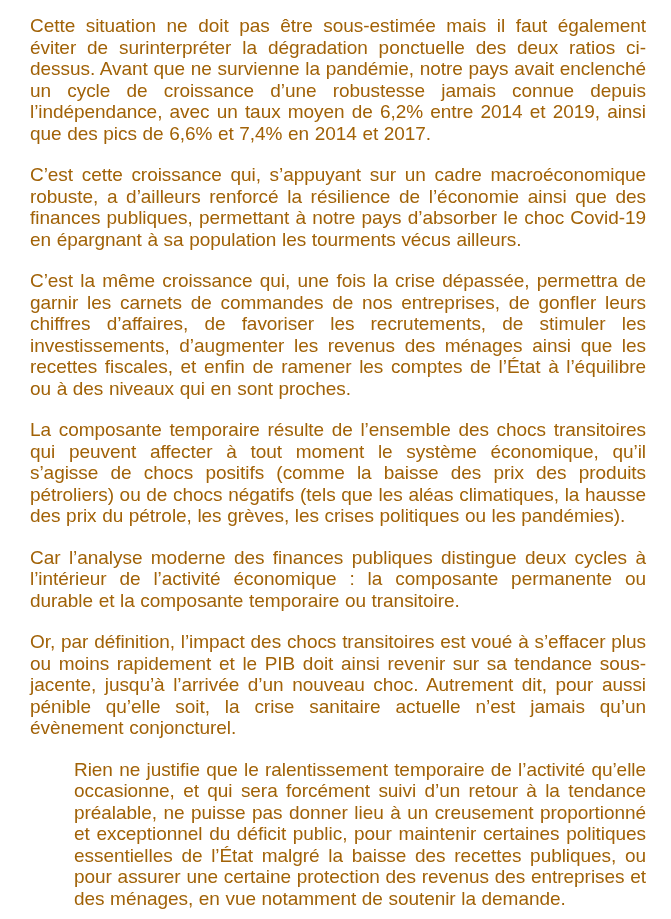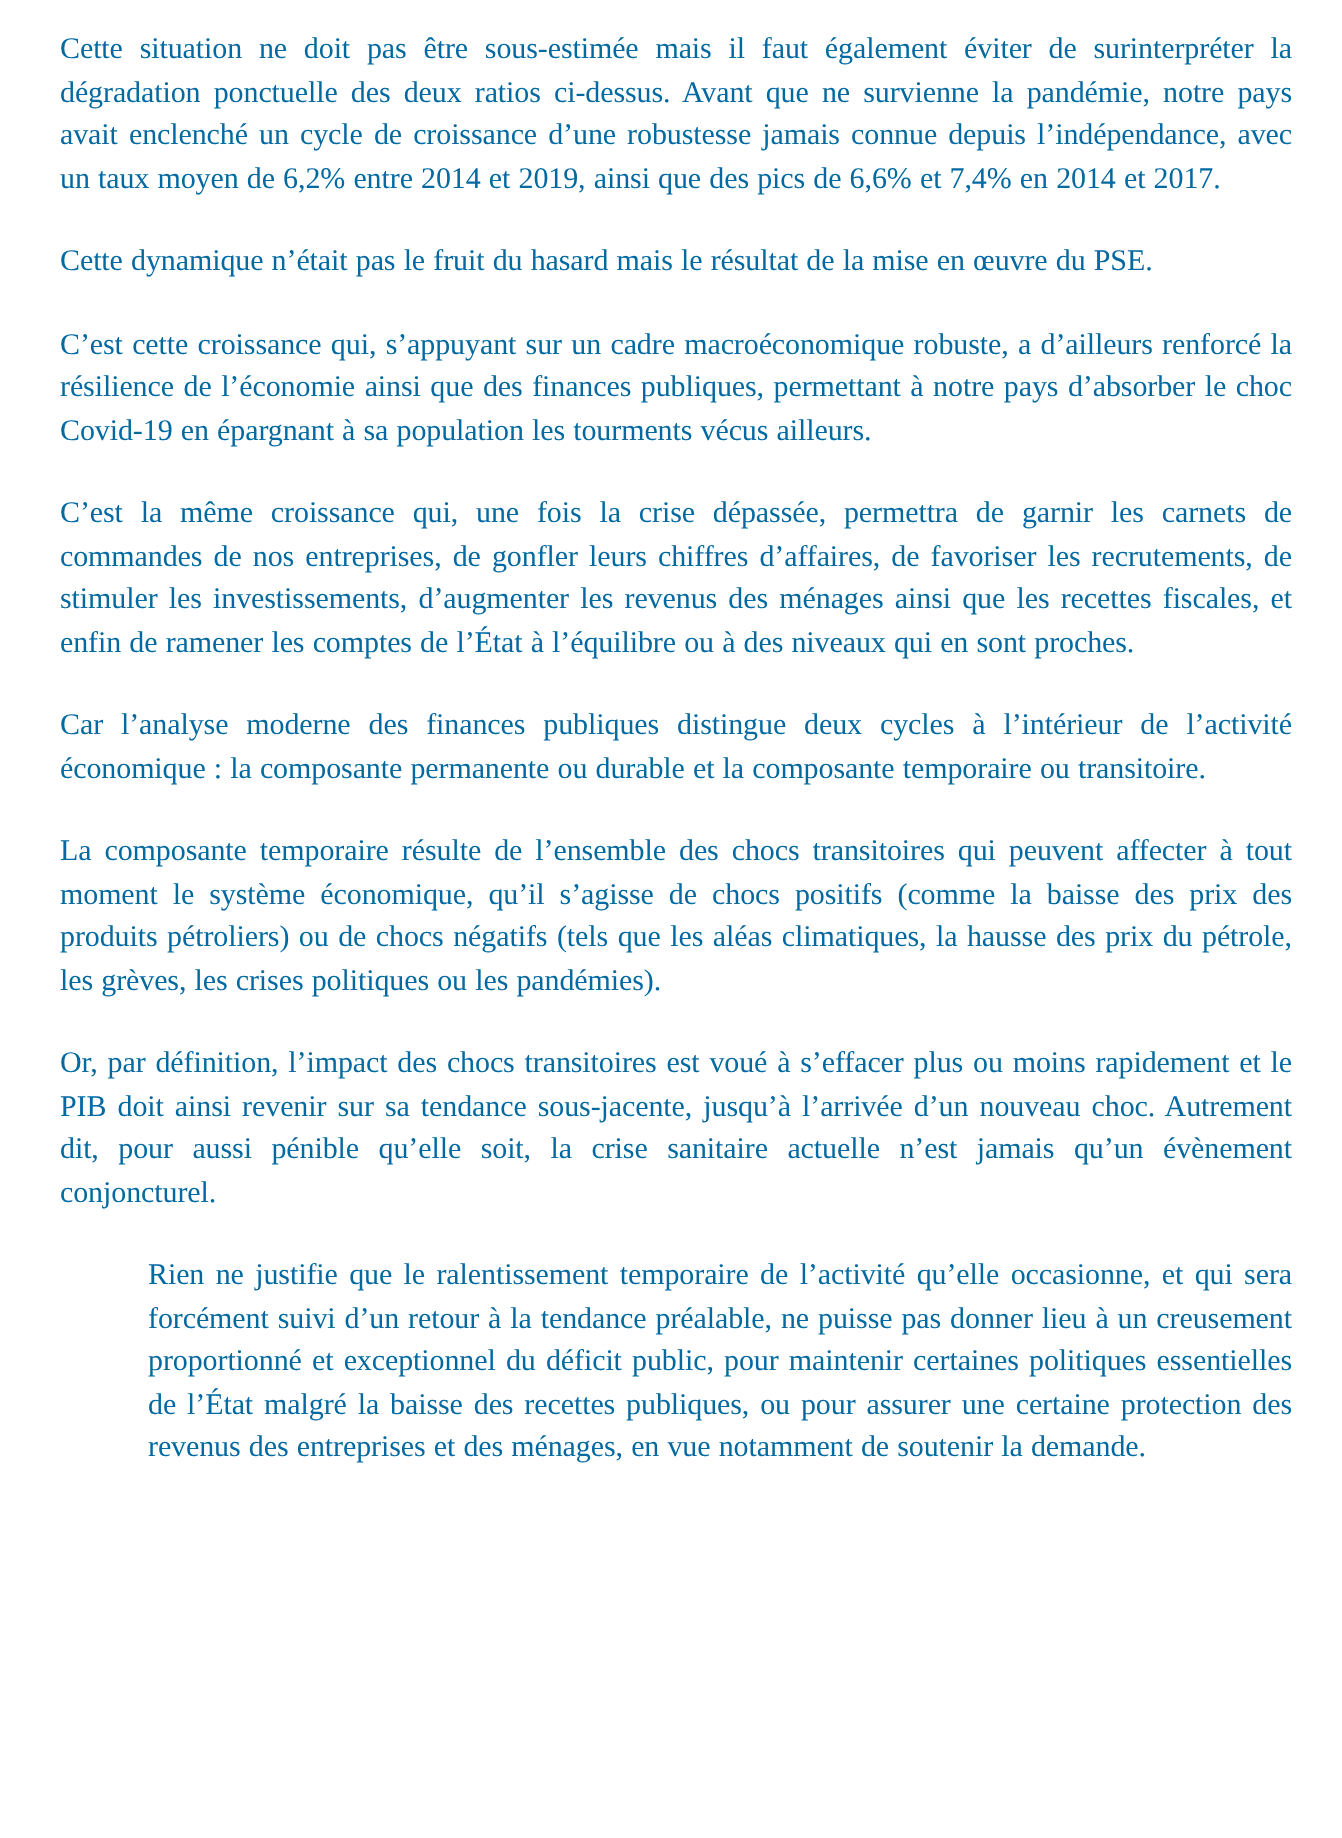--- a/index.html
+++ b/index.html
@@ -15,38 +15,37 @@
   }
   .doc-page {
     box-sizing: border-box;
     width: 671px;
     height: 919px;
     padding: 15px 25px 0 30px;
     background: #ffffff;
   }
   .doc-page p {
     margin: 0 0 20px 0;
-    font-family: Liberation Serif, serif;
-    font-size: 15px;
+    font-family: Liberation Sans, sans-serif;
+    font-size: 19px;
     line-height: 21.5px;
-    color: #0369a1;
+    color: #a16207;
     text-align: justify;
     letter-spacing: -0.05px;
     word-spacing: 0.4px;
   }
   .doc-page p:last-child {
     margin-bottom: 0;
     margin-left: 44px;
   }
 </style>
 </head>
 <body>
 
 <main class="doc-page">
   <p>Cette situation ne doit pas être sous-estimée mais il faut également éviter de surinterpréter la dégradation ponctuelle des deux ratios ci-dessus. Avant que ne survienne la pandémie, notre pays avait enclenché un cycle de croissance d’une robustesse jamais connue depuis l’indépendance, avec un taux moyen de 6,2% entre 2014 et 2019, ainsi que des pics de 6,6% et 7,4% en 2014 et 2017.</p>
-  <p>Cette dynamique n’était pas le fruit du hasard mais le résultat de la mise en œuvre du PSE.</p>
   <p>C’est cette croissance qui, s’appuyant sur un cadre macroéconomique robuste, a d’ailleurs renforcé la résilience de l’économie ainsi que des finances publiques, permettant à notre pays d’absorber le choc Covid-19 en épargnant à sa population les tourments vécus ailleurs.</p>
   <p>C’est la même croissance qui, une fois la crise dépassée, permettra de garnir les carnets de commandes de nos entreprises, de gonfler leurs chiffres d’affaires, de favoriser les recrutements, de stimuler les investissements, d’augmenter les revenus des ménages ainsi que les recettes fiscales, et enfin de ramener les comptes de l’État à l’équilibre ou à des niveaux qui en sont proches.</p>
+  <p>La composante temporaire résulte de l’ensemble des chocs transitoires qui peuvent affecter à tout moment le système économique, qu’il s’agisse de chocs positifs (comme la baisse des prix des produits pétroliers) ou de chocs négatifs (tels que les aléas climatiques, la hausse des prix du pétrole, les grèves, les crises politiques ou les pandémies).</p>
   <p>Car l’analyse moderne des finances publiques distingue deux cycles à l’intérieur de l’activité économique : la composante permanente ou durable et la composante temporaire ou transitoire.</p>
-  <p>La composante temporaire résulte de l’ensemble des chocs transitoires qui peuvent affecter à tout moment le système économique, qu’il s’agisse de chocs positifs (comme la baisse des prix des produits pétroliers) ou de chocs négatifs (tels que les aléas climatiques, la hausse des prix du pétrole, les grèves, les crises politiques ou les pandémies).</p>
   <p>Or, par définition, l’impact des chocs transitoires est voué à s’effacer plus ou moins rapidement et le PIB doit ainsi revenir sur sa tendance sous-jacente, jusqu’à l’arrivée d’un nouveau choc. Autrement dit, pour aussi pénible qu’elle soit, la crise sanitaire actuelle n’est jamais qu’un évènement conjoncturel.</p>
   <p>Rien ne justifie que le ralentissement temporaire de l’activité qu’elle occasionne, et qui sera forcément suivi d’un retour à la tendance préalable, ne puisse pas donner lieu à un creusement proportionné et exceptionnel du déficit public, pour maintenir certaines politiques essentielles de l’État malgré la baisse des recettes publiques, ou pour assurer une certaine protection des revenus des entreprises et des ménages, en vue notamment de soutenir la demande.</p>
 </main>
 
 </body></html>

